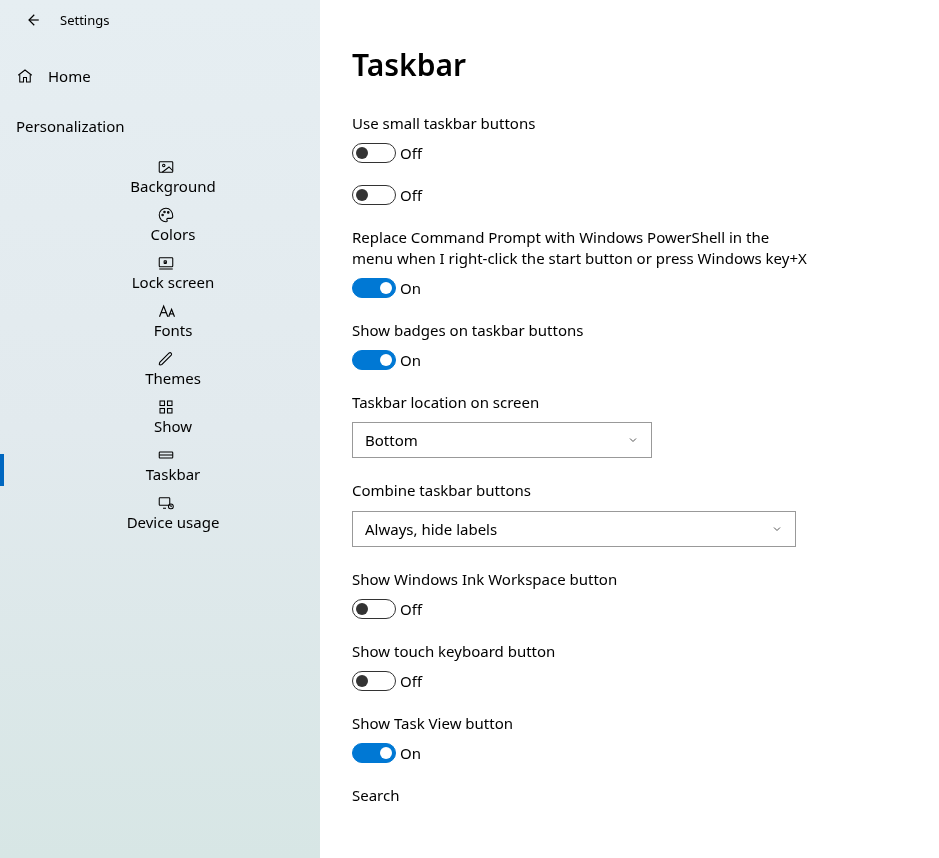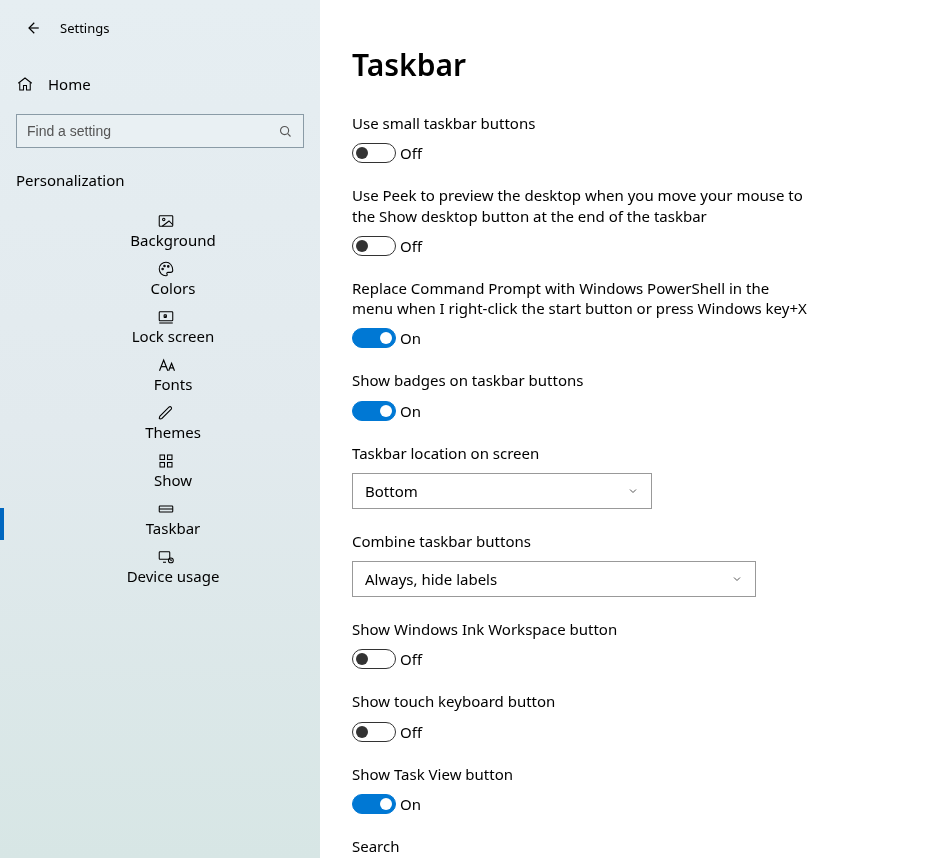--- a/index.html
+++ b/index.html
@@ -9,21 +9,20 @@
     color: #000;
     background: #fff;
     width: 939px; height: 858px; overflow: hidden;
     display: flex;
   }
   
   .sidebar {
     width: 320px;
     height: 100%;
     background: linear-gradient(180deg, #e6eef2 0%, #e2eaee 50%, #d7e6e5 100%);
-    padding-top: 8px;
     position: relative;
   }
   .back-row { display:flex; align-items:center; height:40px; padding-left:16px; }
   .back-btn { width:32px; height:32px; display:flex; align-items:center; justify-content:center; cursor:pointer; }
   .back-title { margin-left:12px; font-size:13px; }
   .home-row { display:flex; align-items:center; height:44px; padding-left:16px; margin-top:14px; cursor:pointer; }
   .home-row .icon { width:22px; display:flex; align-items:center; }
   .home-row .label { margin-left:10px; font-size:15px; }
   .search-wrap { padding: 8px 16px 4px 16px; }
   .search-box {
@@ -69,21 +68,21 @@
     position:absolute; right:3px; top:50%; transform:translateY(-50%);
     width:12px; height:12px; border-radius:50%; background:#fff;
   }
   .toggle-state { font-size:15px; }
   .select-box {
     height:36px; border:1px solid #999; display:flex; align-items:center;
     justify-content:space-between; padding:0 12px; cursor:pointer;
     font-size:15px; background:#fff;
   }
   .select-taskbar-location { width: 300px; }
-  .select-combine { width: 404px; }
+  .select-combine { width: 444px; }
   .chev { color:#555; }
 </style>
 </head>
 <body>
 
 <div class="sidebar">
 
   <div class="back-row">
     <div class="back-btn">
       <svg width="18" height="18" viewBox="0 0 24 24" fill="none" stroke="#000" stroke-width="1.6">
@@ -97,31 +96,20 @@
   <div class="home-row">
     <span class="icon">
       <svg width="18" height="18" viewBox="0 0 24 24" fill="none" stroke="#000" stroke-width="1.4">
           <path d="M3 11l9-7 9 7"></path>
           <path d="M5 10v10h5v-6h4v6h5V10"></path>
         </svg>
     </span>
     <span class="label">Home</span>
   </div>
 
-  <div class="search-wrap">
-    <div class="search-box">
-      <input type="text" placeholder="Find a setting" style="">
-      <span>
-        <svg width="15" height="15" viewBox="0 0 24 24" fill="none" stroke="#555" stroke-width="1.8">
-            <circle cx="10.5" cy="10.5" r="6.5"></circle>
-            <path d="M20 20l-4.5-4.5"></path>
-          </svg>
-      </span>
-    </div>
-  </div>
 
   <div class="category-label">Personalization</div>
 
   <div class="nav-list">
 
     <div class="nav-item">
       <span class="icon">
         <svg width="18" height="18" viewBox="0 0 24 24" fill="none" stroke="#000" stroke-width="1.4">
             <rect x="3" y="5" width="18" height="14" rx="1"></rect>
             <circle cx="9" cy="10" r="1.6"></circle>
@@ -220,21 +208,20 @@
     <div class="label">Use small taskbar buttons</div>
     <div class="toggle-row">
       <div class="toggle off">
           <div class="knob"></div>
         </div>
       <div class="toggle-state">Off</div>
     </div>
   </div>
 
   <div class="setting">
-    <div class="label">Use Peek to preview the desktop when you move your mouse to the Show desktop button at the end of the taskbar</div>
     <div class="toggle-row">
       <div class="toggle off">
           <div class="knob"></div>
         </div>
       <div class="toggle-state">Off</div>
     </div>
   </div>
 
   <div class="setting">
     <div class="label">Replace Command Prompt with Windows PowerShell in the menu when I right-click the start button or press Windows key+X</div>

